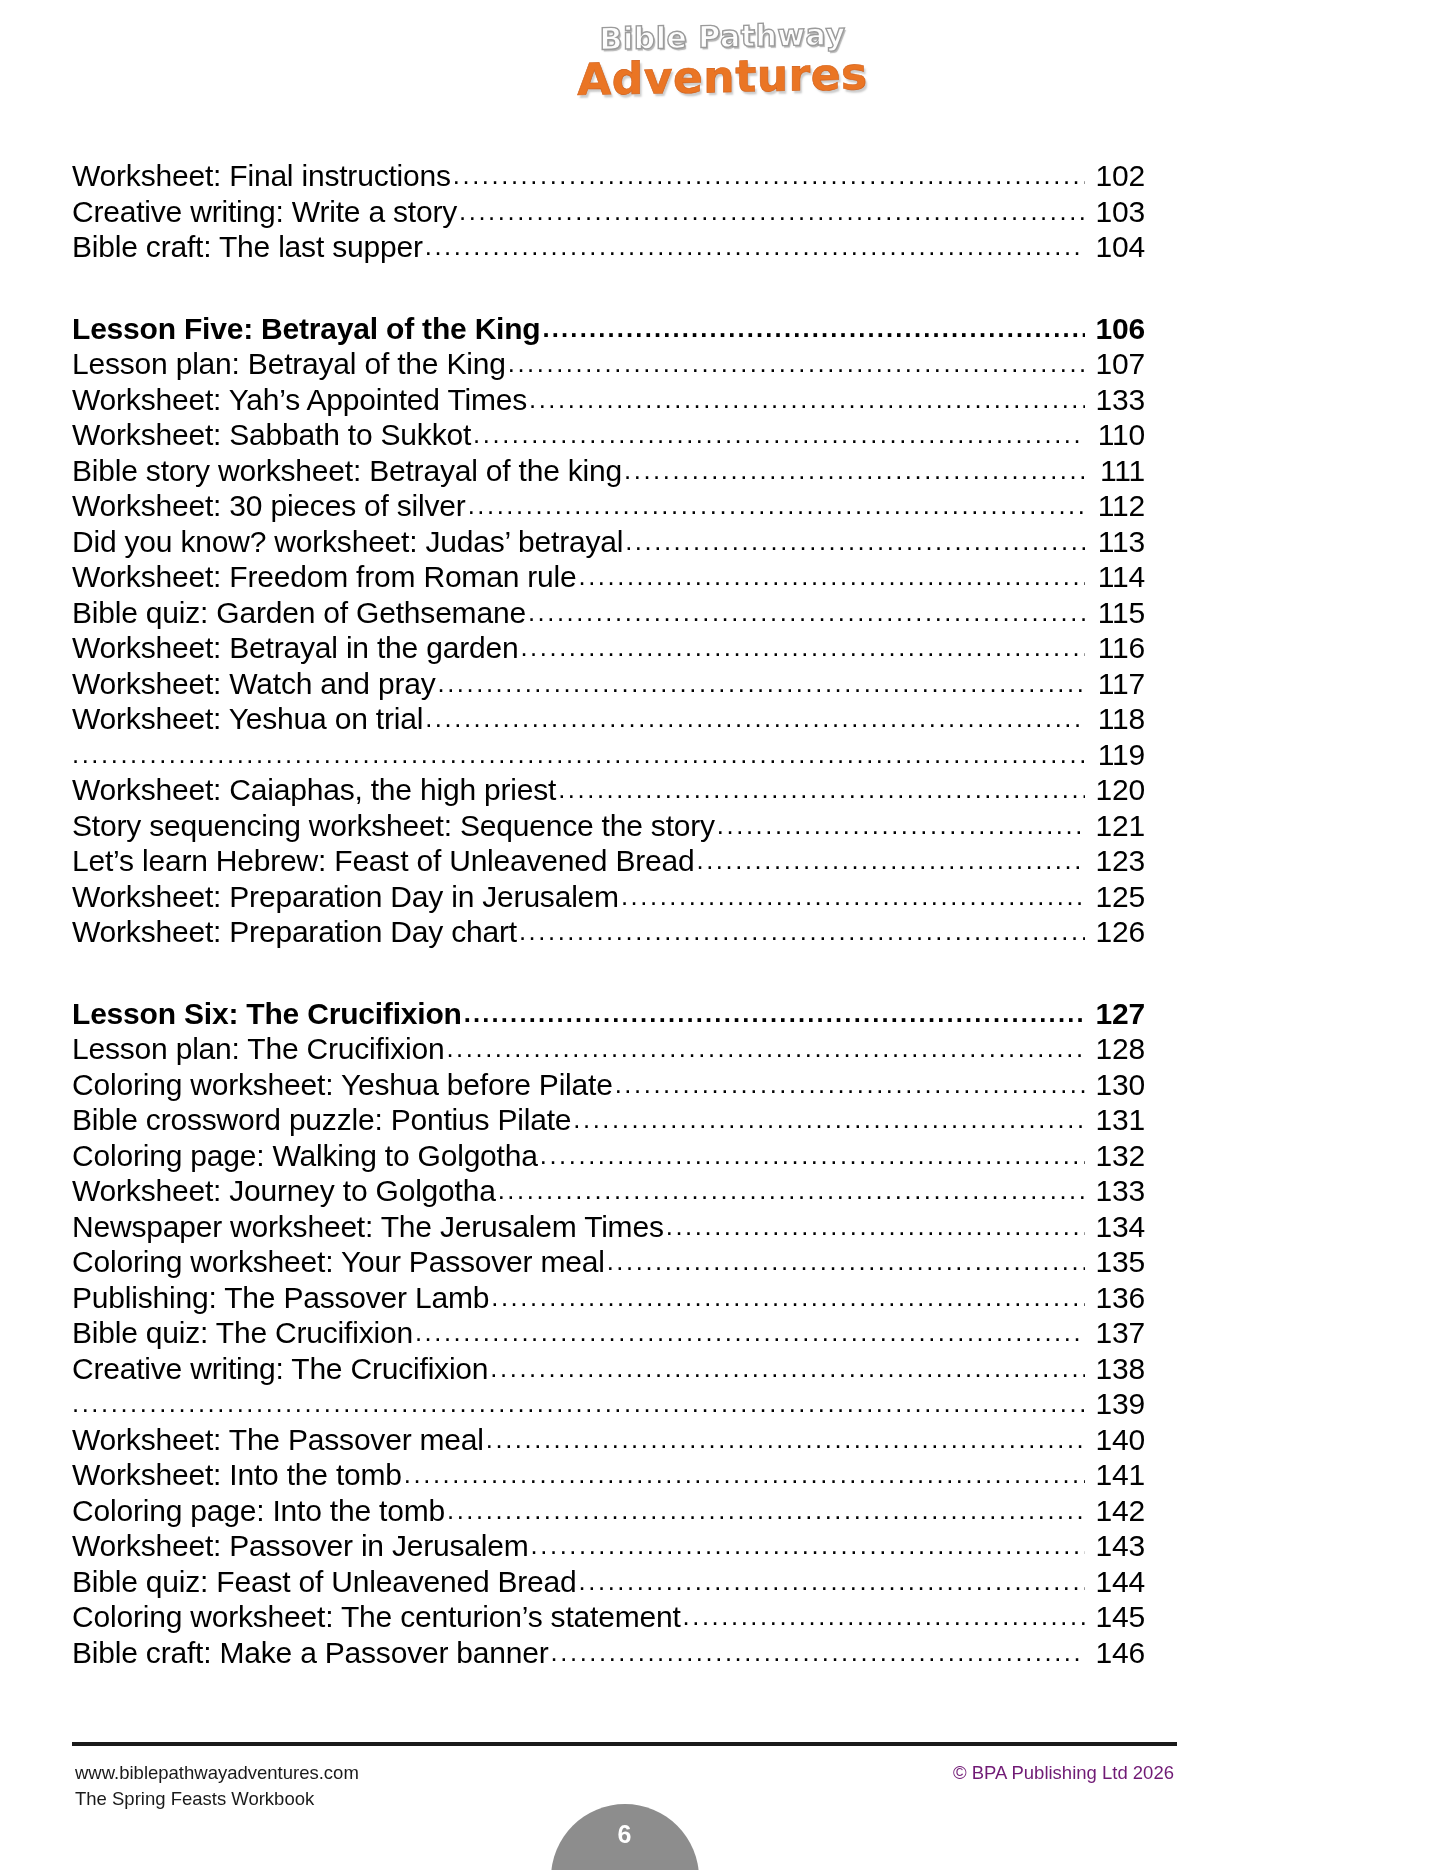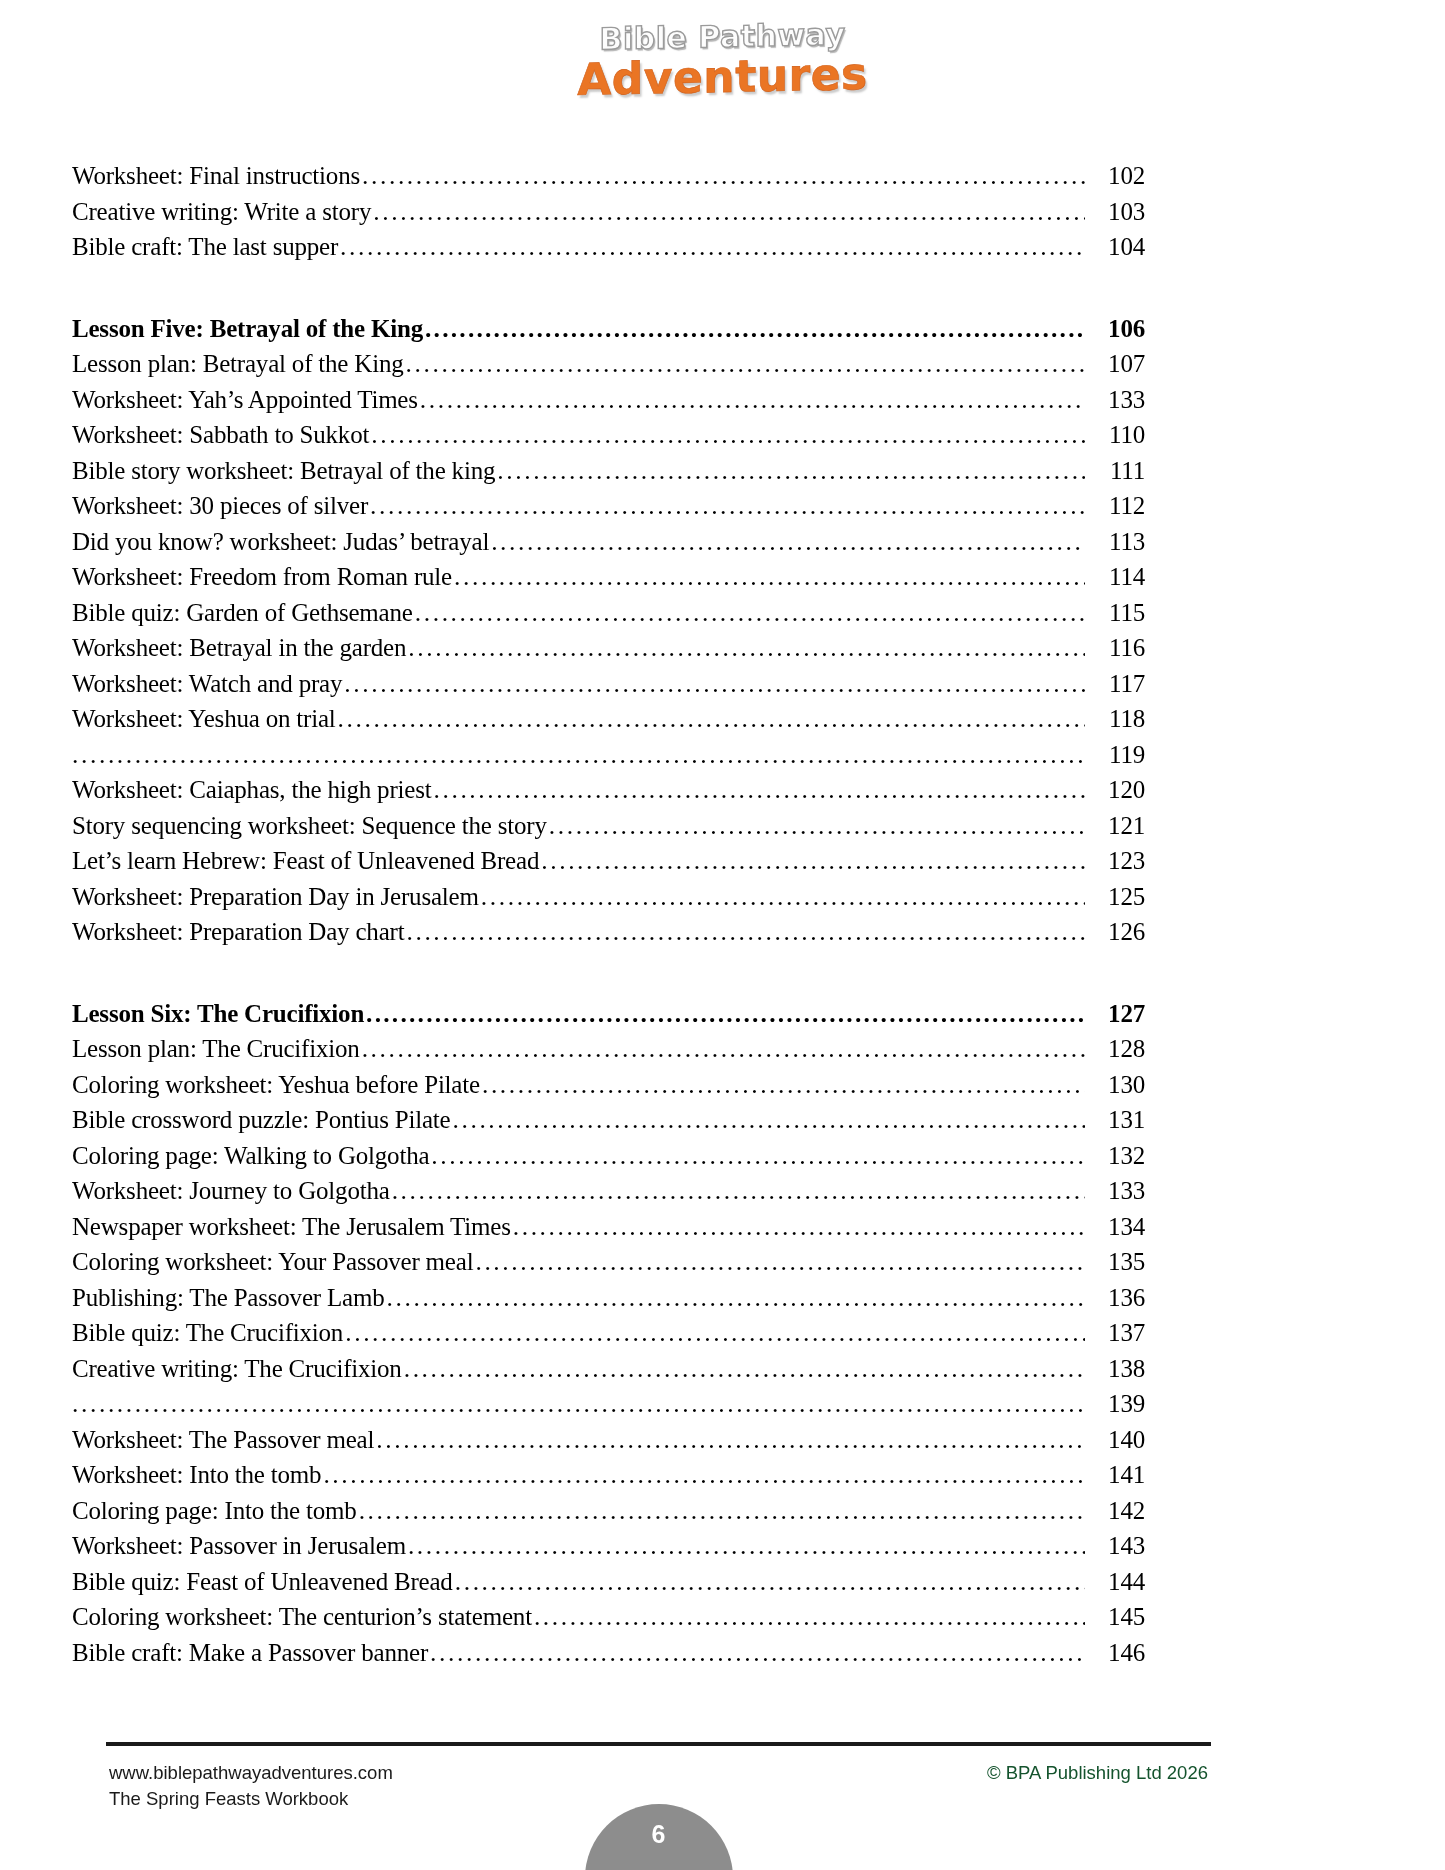--- a/index.html
+++ b/index.html
@@ -66,25 +66,25 @@
   .toc-group {
     margin: 0;
     padding: 0;
   }
   .group-gap {
     height: 46px;
   }
   .toc-row {
     display: flex;
     align-items: flex-start;
-    font-size: 25px;
+    font-size: 30px;
     line-height: 35.5px;
     height: 35.5px;
     white-space: nowrap;
-    font-family: Liberation Serif, serif;
+    font-family: Liberation Sans, sans-serif;
     letter-spacing: -0.2px;
   }
   .toc-row.heading {
     font-weight: 700;
   }
   .toc-title {
     flex: 0 0 auto;
     padding-right: 2px;
   }
   .toc-dots {
@@ -114,21 +114,20 @@
     text-align: right;
   }
 
   
   .footer {
     position: absolute;
     left: 0;
     bottom: 0;
     width: 1249px;
     height: 128px;
-    margin-left: 34px;
   }
   .footer-rule {
     position: absolute;
     left: 72px;
     right: 72px;
     top: 0;
     height: 4px;
     background: #1a1a1a;
   }
   .footer-left {
@@ -138,21 +137,21 @@
     font-size: 18.5px;
     line-height: 26px;
     color: #1a1a1a;
   }
   .footer-right {
     position: absolute;
     right: 75px;
     top: 18px;
     font-size: 18.5px;
     line-height: 26px;
-    color: #14532d;
+    color: #701a75;
     text-align: right;
   }
   .page-badge {
     position: absolute;
     left: 50%;
     transform: translateX(-50%);
     top: 62px;
     width: 148px;
     height: 148px;
     border-radius: 50%;

